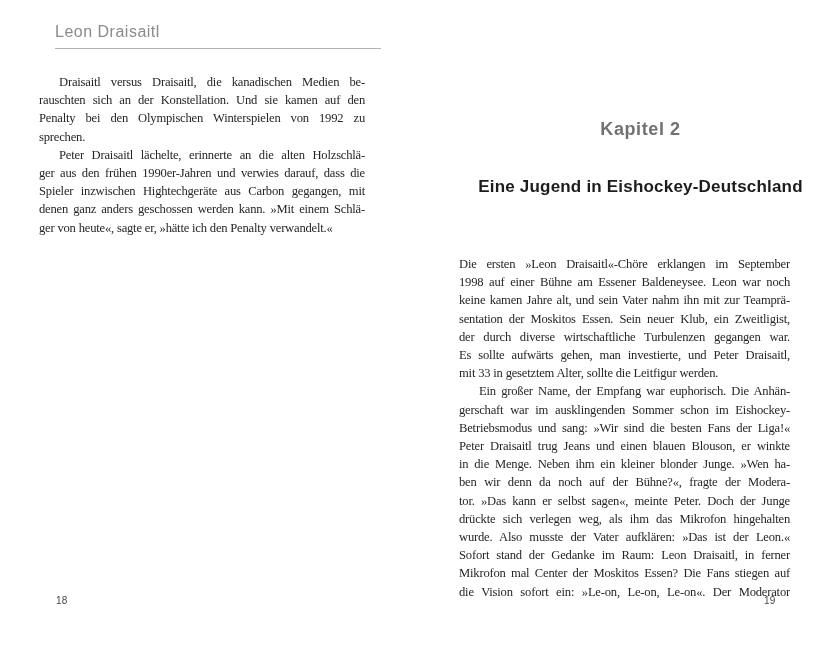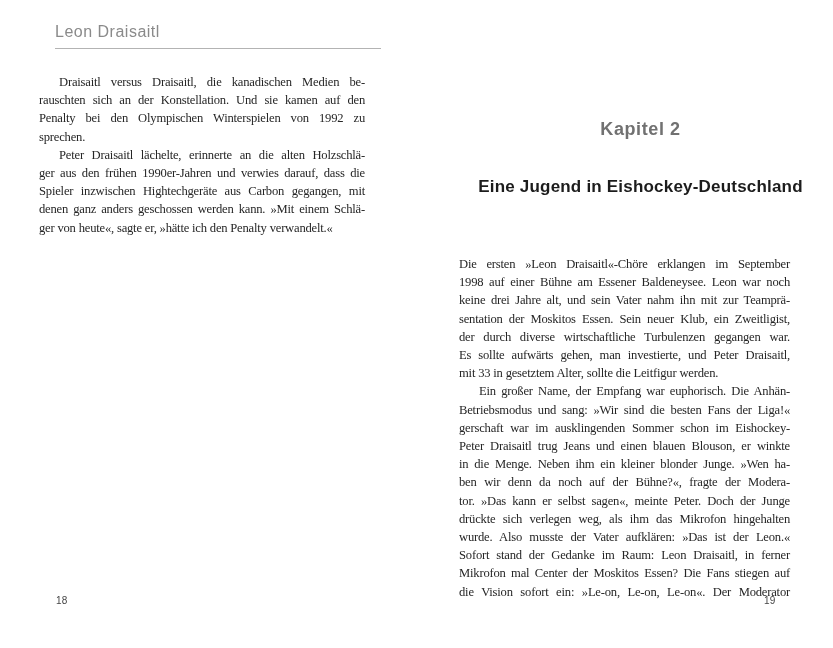--- a/index.html
+++ b/index.html
@@ -105,28 +105,28 @@
   </section>
 
   <section class="page">
     <h1 class="chapter-label">Kapitel 2</h1>
 
     <h2 class="chapter-title">Eine Jugend in Eishockey-Deutschland</h2>
 
     <div class="body-text body-text-right">
         <div class="line">Die ersten »Leon Draisaitl«-Chöre erklangen im September</div>
         <div class="line">1998 auf einer Bühne am Essener Baldeneysee. Leon war noch</div>
-        <div class="line">keine drei Jahre alt, und sein Vater nahm ihn mit zur Teamprä-</div>
+        <div class="line">keine kamen Jahre alt, und sein Vater nahm ihn mit zur Teamprä-</div>
         <div class="line">sentation der Moskitos Essen. Sein neuer Klub, ein Zweitligist,</div>
         <div class="line">der durch diverse wirtschaftliche Turbulenzen gegangen war.</div>
         <div class="line">Es sollte aufwärts gehen, man investierte, und Peter Draisaitl,</div>
         <div class="line line-end">mit 33 in gesetztem Alter, sollte die Leitfigur werden.</div>
         <div class="line line-indent">Ein großer Name, der Empfang war euphorisch. Die Anhän-</div>
+        <div class="line">gerschaft war im ausklingenden Sommer schon im Eishockey-</div>
         <div class="line">Betriebsmodus und sang: »Wir sind die besten Fans der Liga!«</div>
-        <div class="line">gerschaft war im ausklingenden Sommer schon im Eishockey-</div>
         <div class="line">Peter Draisaitl trug Jeans und einen blauen Blouson, er winkte</div>
         <div class="line">in die Menge. Neben ihm ein kleiner blonder Junge. »Wen ha-</div>
         <div class="line">ben wir denn da noch auf der Bühne?«, fragte der Modera-</div>
         <div class="line">tor. »Das kann er selbst sagen«, meinte Peter. Doch der Junge</div>
         <div class="line">drückte sich verlegen weg, als ihm das Mikrofon hingehalten</div>
         <div class="line">wurde. Also musste der Vater aufklären: »Das ist der Leon.«</div>
         <div class="line">Sofort stand der Gedanke im Raum: Leon Draisaitl, in ferner</div>
         <div class="line">Mikrofon mal Center der Moskitos Essen? Die Fans stiegen auf</div>
         <div class="line">die Vision sofort ein: »Le-on, Le-on, Le-on«. Der Moderator</div>
       </div>

